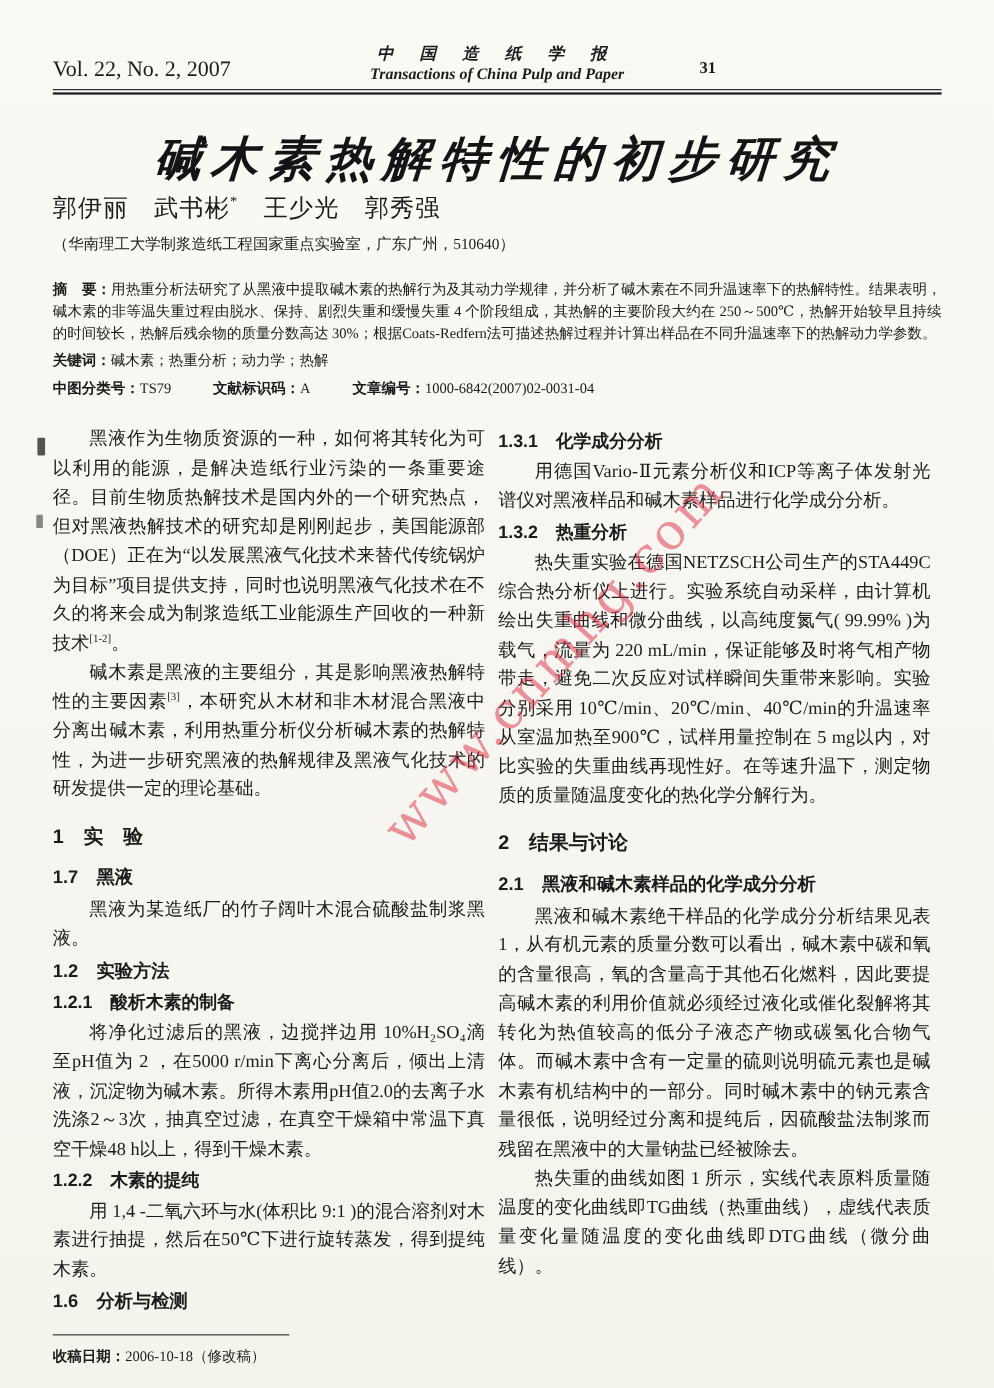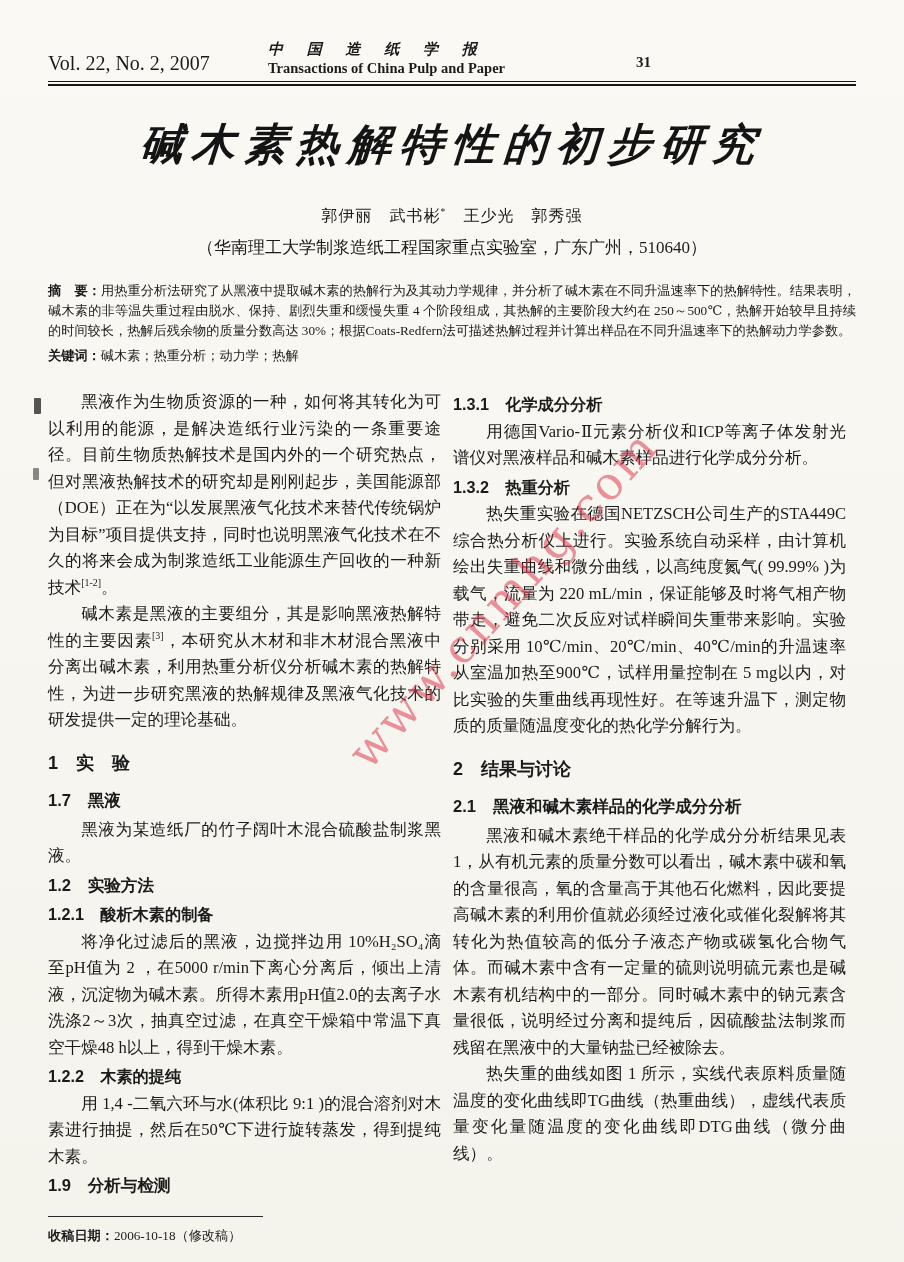--- a/index.html
+++ b/index.html
@@ -16,46 +16,46 @@
     width:904px;height:1262px;
     box-sizing:border-box;
     padding:40px 48px 0 48px;
     background:linear-gradient(180deg,#faf9f4 0%,#f6f5ef 60%,#f4f3ec 100%);
   }
   
   .journal-header{
     display:flex;align-items:flex-end;justify-content:space-between;
   }
   .jh-left{font-size:20px;width:220px;white-space:nowrap;padding-bottom:2px;}
-  .jh-center{text-align:left;flex:1;}
+  .jh-center{text-align:center;flex:1;}
   .jh-cn{font-size:15px;font-weight:bold;letter-spacing:10px;font-style:italic;}
-  .jh-en{font-size:14.5px;font-weight:bold;margin-top:1px;}
+  .jh-en{font-size:14.5px;font-weight:bold;margin-top:1px;font-style:italic;}
   .jh-right{font-size:15px;font-weight:bold;width:220px;padding-bottom:6px;}
   .header-rule{
     margin-top:4px;
     border-top:1.5px solid #17171a;
     border-bottom:2.5px solid #17171a;
     height:1.5px;
   }
   
   .paper-title{
     margin-top:30px;
     text-align:center;
     font-size:43px;
     font-weight:bold;
     font-style:italic;
     letter-spacing:9px;
     color:#141414;
     transform:skewX(-4deg);
   }
   .authors{
-    margin-top:32px;text-align:center;font-size:16px;letter-spacing:1px;
+    font-size:22px;letter-spacing:1px;
   }
   .affiliation{
-    margin-top:9px;text-align:center;font-size:17px;
+    margin-top:9px;text-align:left;font-size:14px;
   }
   
   .abstract-block{
     margin-top:22px;font-size:13.2px;line-height:19.5px;text-align:justify;
   }
   .abstract-block .lbl{font-weight:bold;font-family:Liberation Mono, monospace;}
   .meta-line{margin-top:7px;font-size:13.2px;}
   .meta-line .lbl{font-weight:bold;font-family:"Liberation Sans","DejaVu Sans",sans-serif;margin-top:34px;}
   .meta-line .gap{display:inline-block;width:38px;}
   
@@ -131,41 +131,42 @@
   <div class="header-rule"></div>
 
   <div class="paper-title">碱木素热解特性的初步研究</div>
   <div class="authors"><span>郭伊丽　武书彬</span><span class="sup">*</span><span>　王少光　郭秀强</span></div>
   <div class="affiliation">（华南理工大学制浆造纸工程国家重点实验室，广东广州，510640）</div>
 
   <div class="abstract-block"><span class="lbl">摘　要：</span><span>用热重分析法研究了从黑液中提取碱木素的热解行为及其动力学规律，并分析了碱木素在不同升温速率下的热解特性。结果表明，碱木素的非等温失重过程由脱水、保持、剧烈失重和缓慢失重 4 个阶段组成，其热解的主要阶段大约在 250～500℃，热解开始较早且持续的时间较长，热解后残余物的质量分数高达 30%；根据Coats-Redfern法可描述热解过程并计算出样品在不同升温速率下的热解动力学参数。</span></div>
 
   <div class="meta-line"><span class="lbl">关键词：</span><span>碱木素；热重分析；动力学；热解</span></div>
 
+  <div class="meta-line"><span class="lbl">中图分类号：</span><span>TS79</span><span class="gap"></span><span class="lbl">文献标识码：</span><span>A</span><span class="gap"></span><span class="lbl">文章编号：</span><span>1000-6842(2007)02-0031-04</span></div>
 
   <div class="columns">
 
     <div class="col">
       <p><span>黑液作为生物质资源的一种，如何将其转化为可以利用的能源，是解决造纸行业污染的一条重要途径。目前生物质热解技术是国内外的一个研究热点，但对黑液热解技术的研究却是刚刚起步，美国能源部（DOE）正在为“以发展黑液气化技术来替代传统锅炉为目标”项目提供支持，同时也说明黑液气化技术在不久的将来会成为制浆造纸工业能源生产回收的一种新技术</span><span class="sup">[1-2]</span><span>。</span></p>
       <p><span>碱木素是黑液的主要组分，其是影响黑液热解特性的主要因素</span><span class="sup">[3]</span><span>，本研究从木材和非木材混合黑液中分离出碱木素，利用热重分析仪分析碱木素的热解特性，为进一步研究黑液的热解规律及黑液气化技术的研发提供一定的理论基础。</span></p>
 
       <div class="h1">1　实　验</div>
 
       <div class="h2">1.7　黑液</div>
       <p>黑液为某造纸厂的竹子阔叶木混合硫酸盐制浆黑液。</p>
 
       <div class="h2">1.2　实验方法</div>
 
       <div class="h3">1.2.1　酸析木素的制备</div>
       <p>将净化过滤后的黑液，边搅拌边用 10%H₂SO₄滴至pH值为 2 ，在5000 r/min下离心分离后，倾出上清液，沉淀物为碱木素。所得木素用pH值2.0的去离子水洗涤2～3次，抽真空过滤，在真空干燥箱中常温下真空干燥48 h以上，得到干燥木素。</p>
 
       <div class="h3">1.2.2　木素的提纯</div>
       <p>用 1,4 -二氧六环与水(体积比 9:1 )的混合溶剂对木素进行抽提，然后在50℃下进行旋转蒸发，得到提纯木素。</p>
 
-      <div class="h2">1.9　分析与检测</div>
+      <div class="h2">1.6　分析与检测</div>
     </div>
 
     <div class="col">
       <div class="h3">1.3.1　化学成分分析</div>
       <p>用德国Vario-Ⅱ元素分析仪和ICP等离子体发射光谱仪对黑液样品和碱木素样品进行化学成分分析。</p>
 
       <div class="h3">1.3.2　热重分析</div>
       <p>热失重实验在德国NETZSCH公司生产的STA449C综合热分析仪上进行。实验系统自动采样，由计算机绘出失重曲线和微分曲线，以高纯度氮气( 99.99% )为载气，流量为 220 mL/min，保证能够及时将气相产物带走，避免二次反应对试样瞬间失重带来影响。实验分别采用 10℃/min、20℃/min、40℃/min的升温速率从室温加热至900℃，试样用量控制在 5 mg以内，对比实验的失重曲线再现性好。在等速升温下，测定物质的质量随温度变化的热化学分解行为。</p>
 
       <div class="h1">2　结果与讨论</div>

